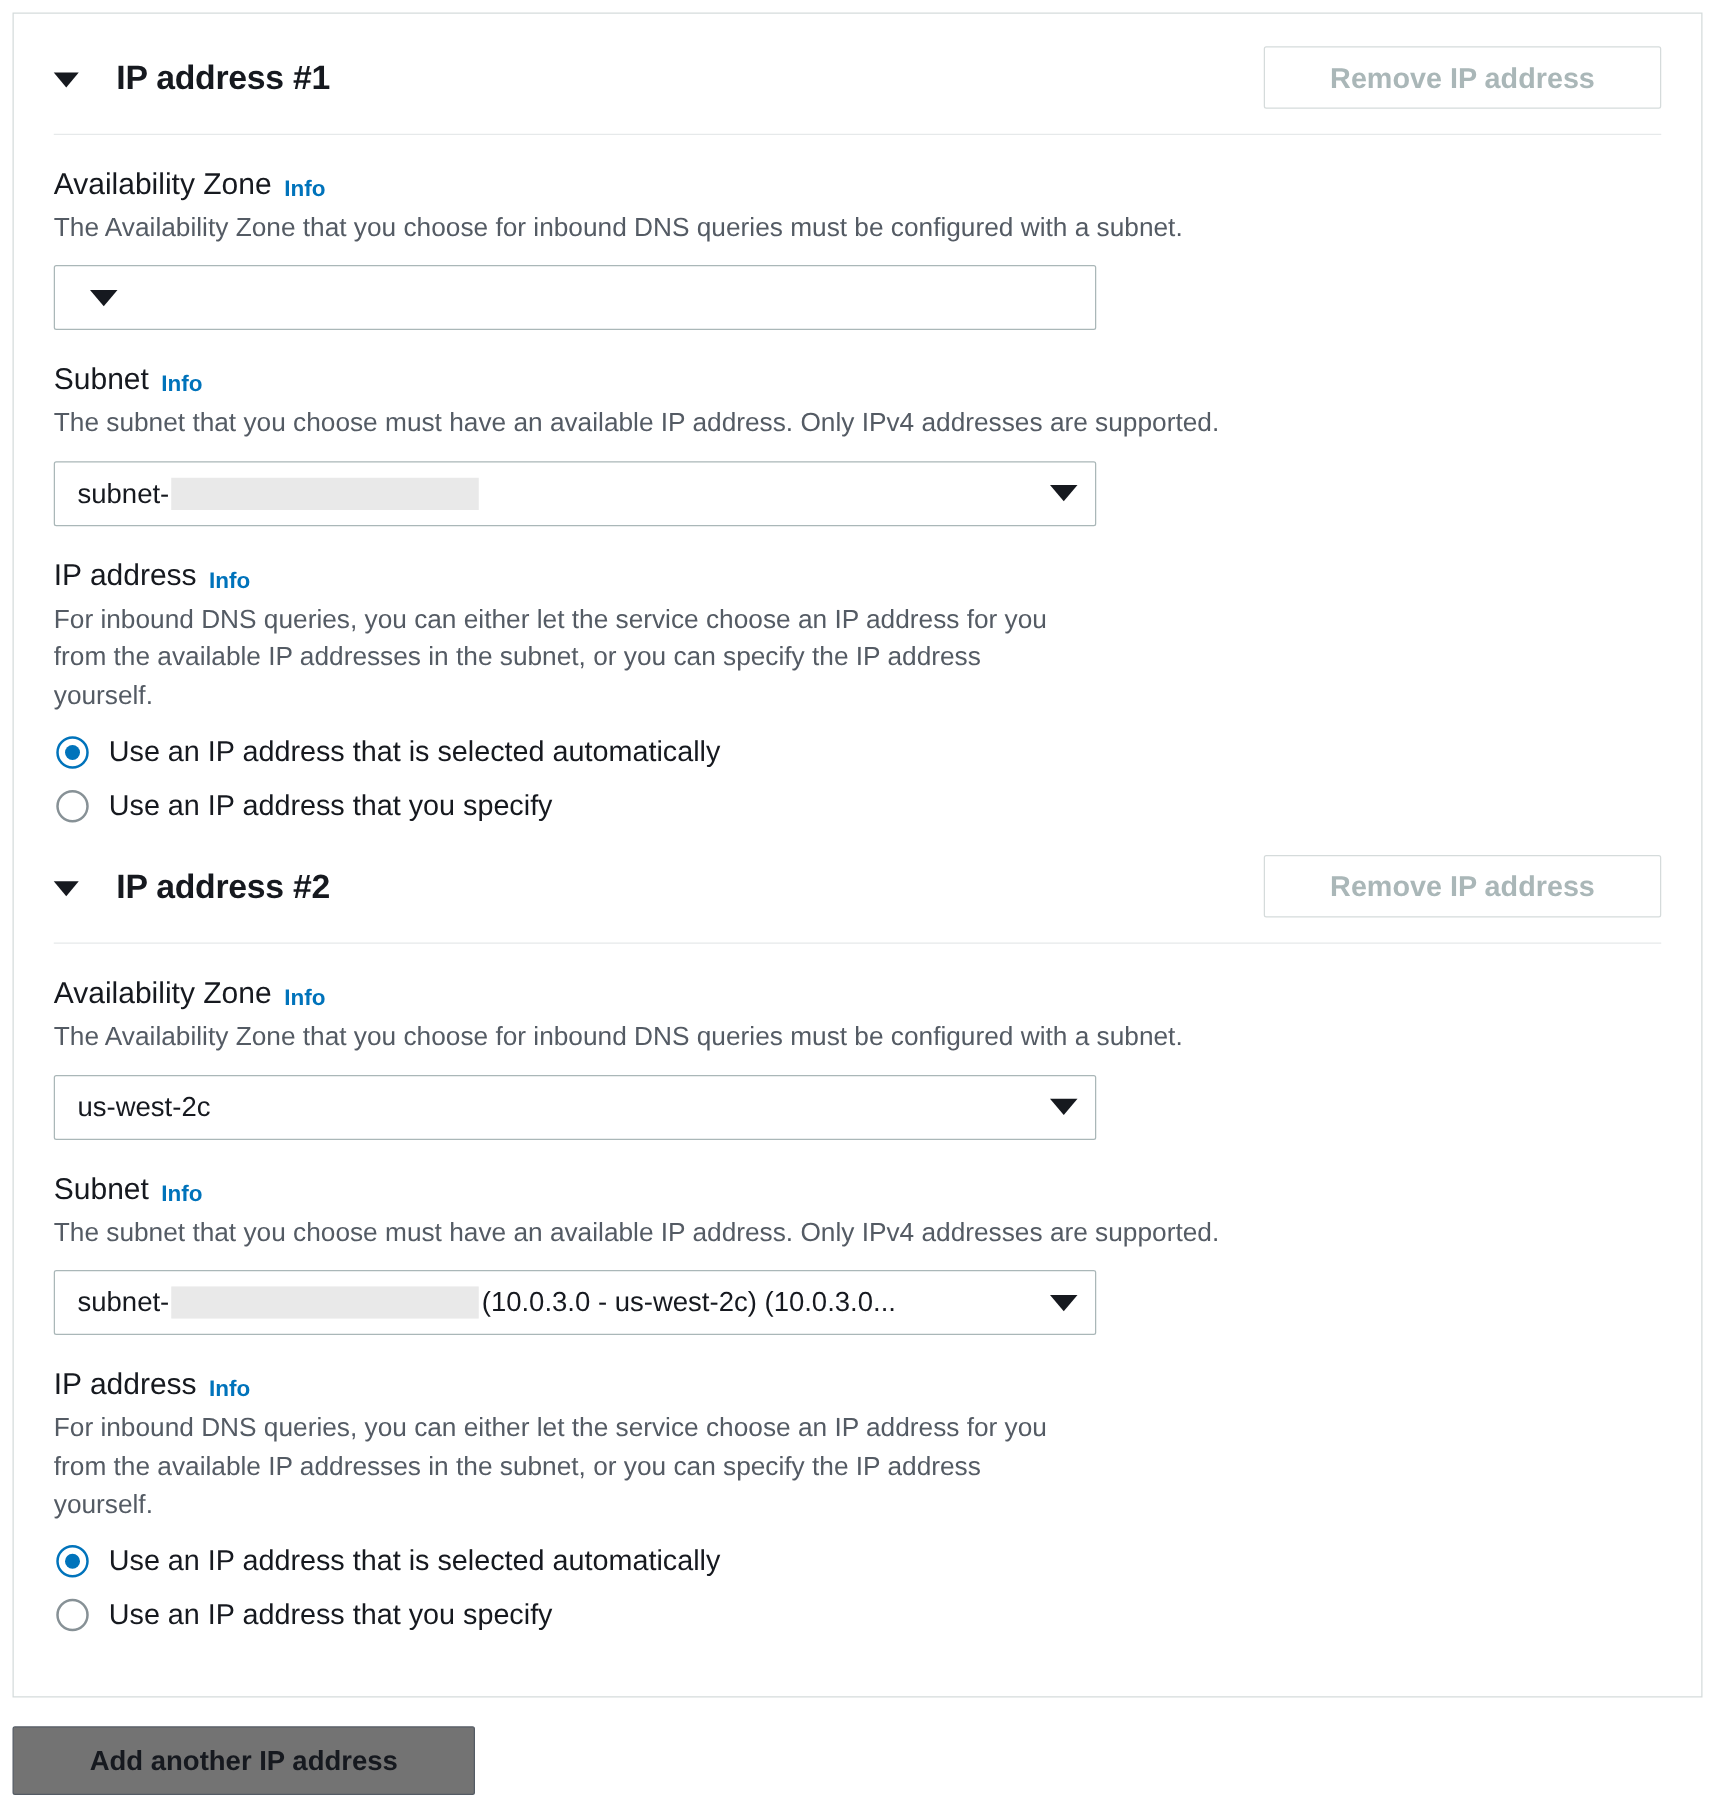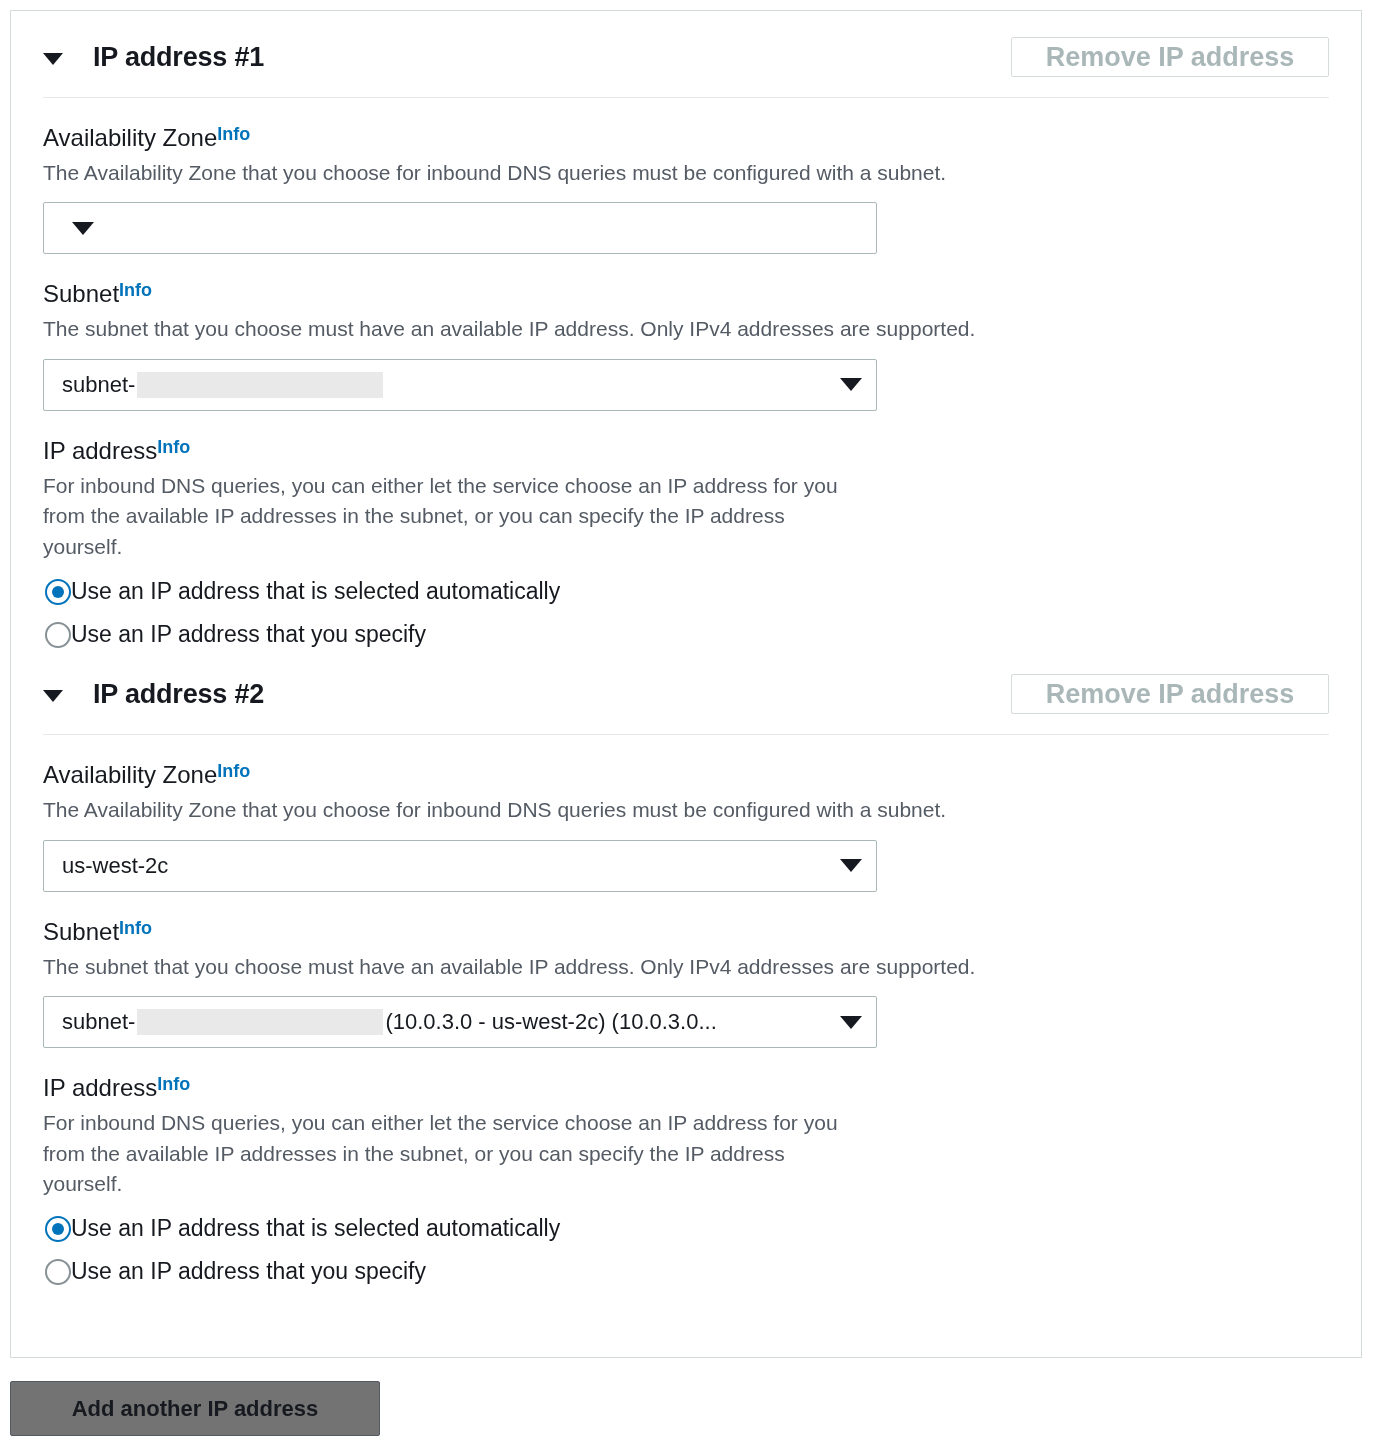--- a/index.html
+++ b/index.html
@@ -53,46 +53,47 @@
   }
   .sec-title {
     font-size: 27px;
     font-weight: bold;
     letter-spacing: -0.2px;
     color: #16191f;
   }
   .remove-btn {
     box-sizing: border-box;
     min-width: 318px;
-    height: 40px;
+    height: 50px;
     border: 1px solid #d5dbdb;
     background: #ffffff;
     color: #aab7b8;
     font-family: "Liberation Sans", sans-serif;
-    font-size: 27px;
+    font-size: 23px;
     font-weight: bold;
     border-radius: 2px;
     cursor: default;
     display: flex;
     align-items: center;
     justify-content: center;
   }
   .divider {
     height: 1px;
     background: #e6e9ea;
     margin: 20px 32px 0 32px;
   }
   
   .field {
     padding: 0 32px;
     margin-top: 26px;
   }
   .label-row {
     display: flex;
-    align-items: flex-start;
+    align-items: flex-end;
+    gap: 10px;
   }
   .label {
     font-size: 24px;
     color: #16191f;
   }
   .info-link {
     font-size: 18px;
     font-weight: bold;
     color: #0073bb;
     text-decoration: none;
@@ -144,20 +145,21 @@
     border-left: 11px solid transparent;
     border-right: 11px solid transparent;
     border-top: 13px solid #16191f;
     margin-left: 10px;
     flex: none;
   }
   
   .radio-row {
     display: flex;
     align-items: center;
+    gap: 16px;
     margin-top: 16px;
     padding-left: 2px;
   }
   .radio {
     width: 26px;
     height: 26px;
     border-radius: 50%;
     box-sizing: border-box;
     border: 2px solid #879196;
     background: #ffffff;

